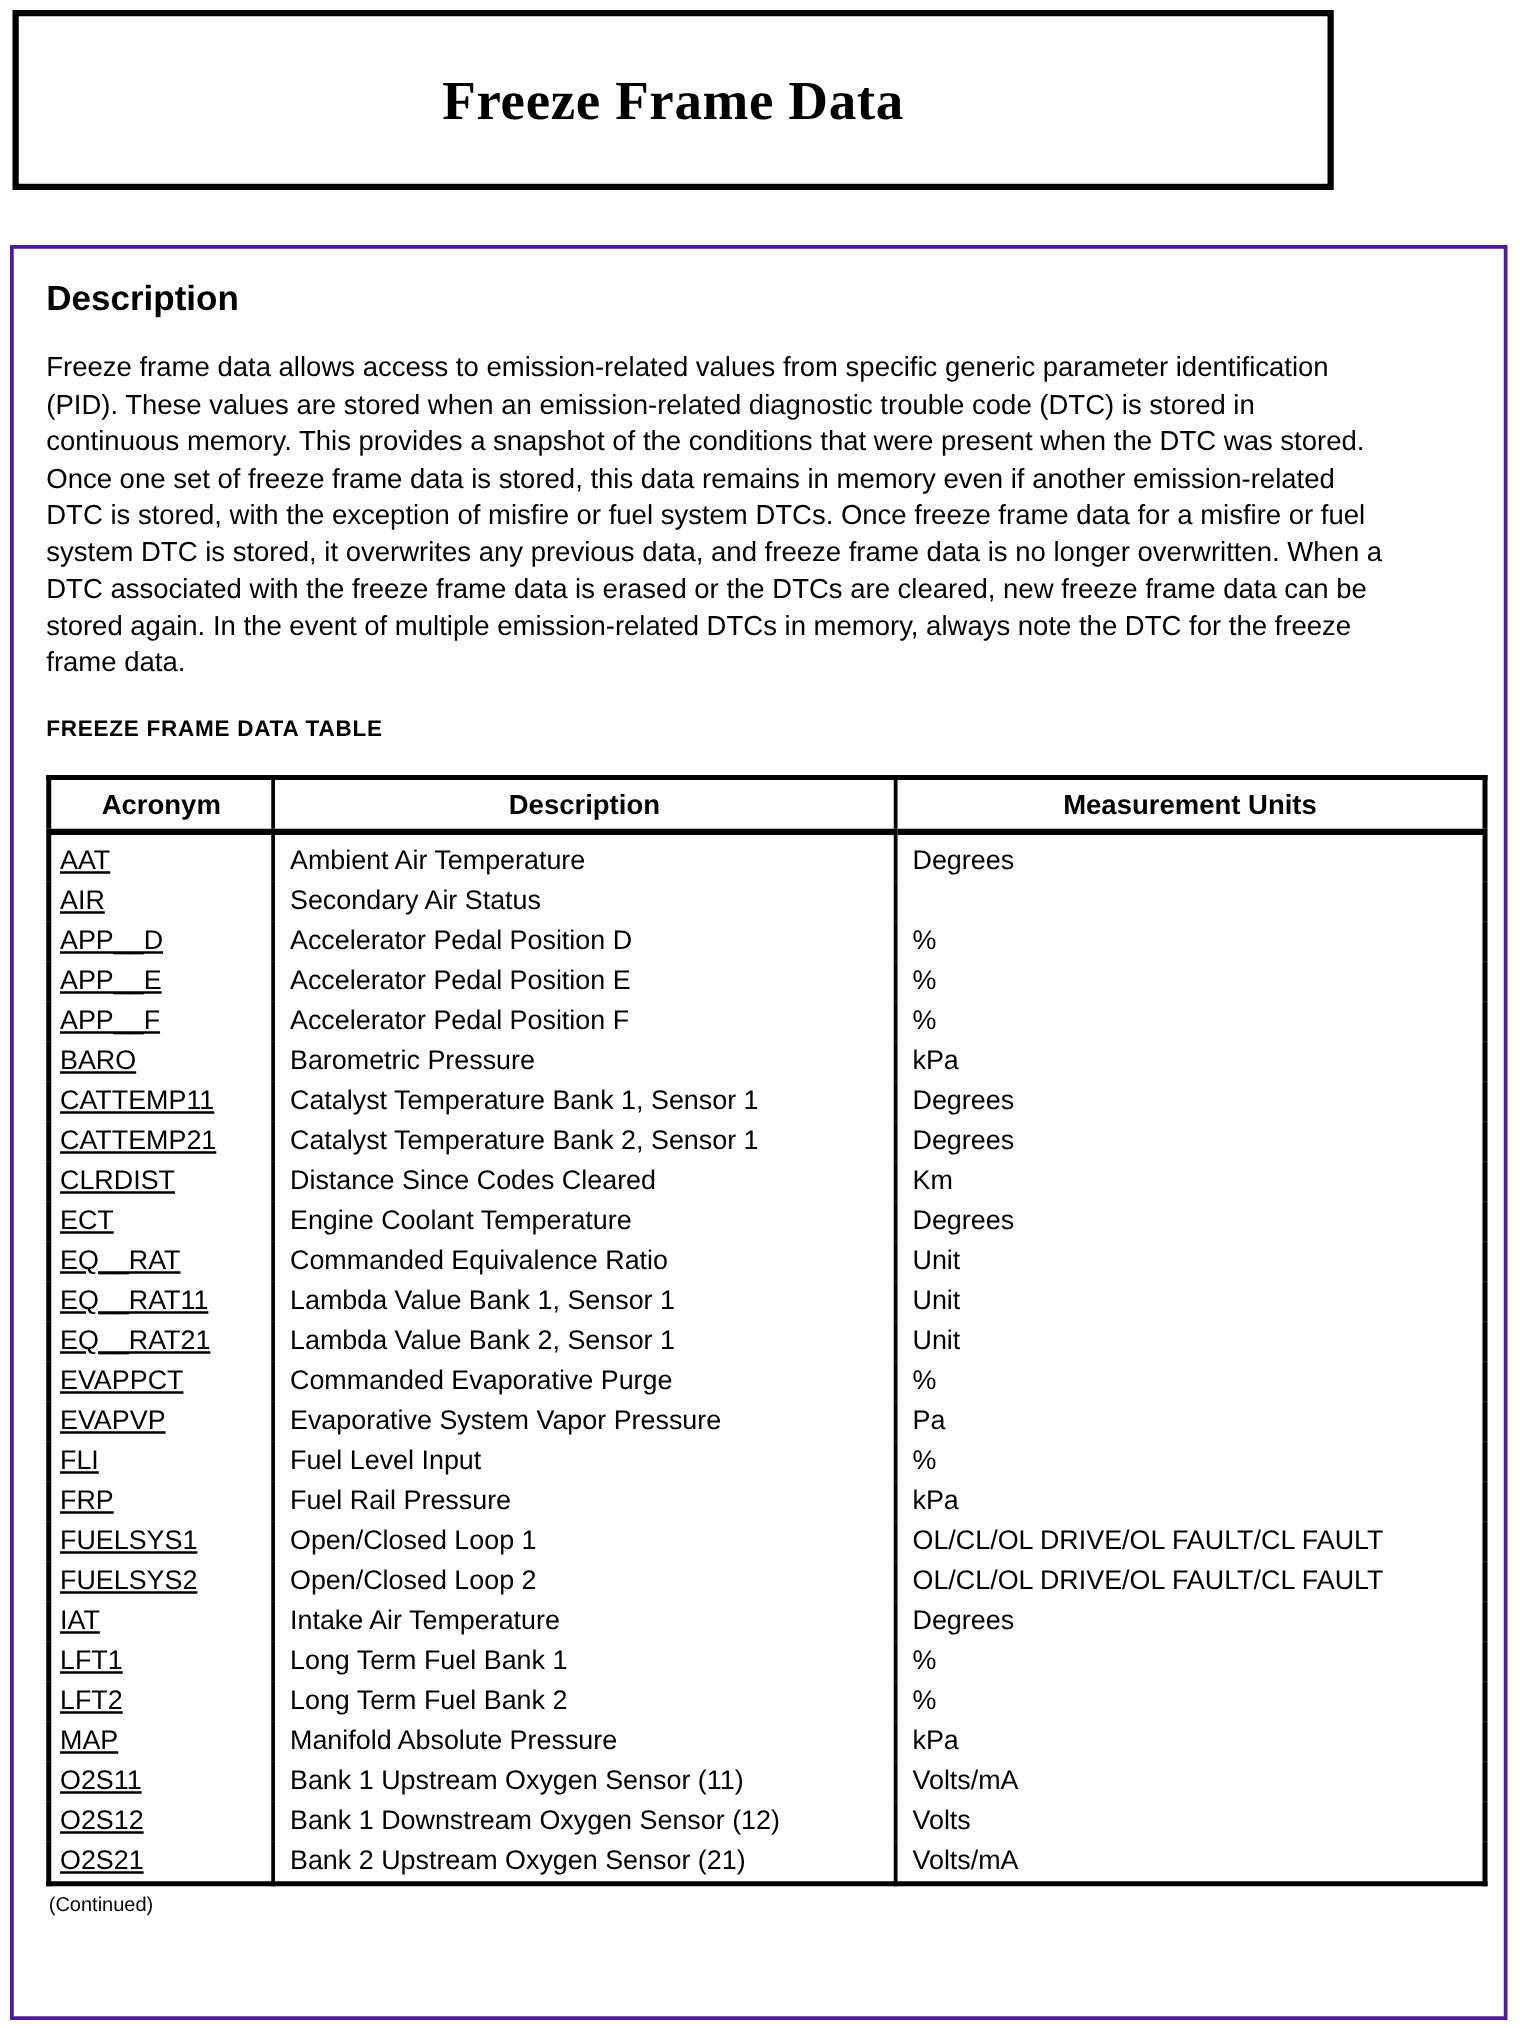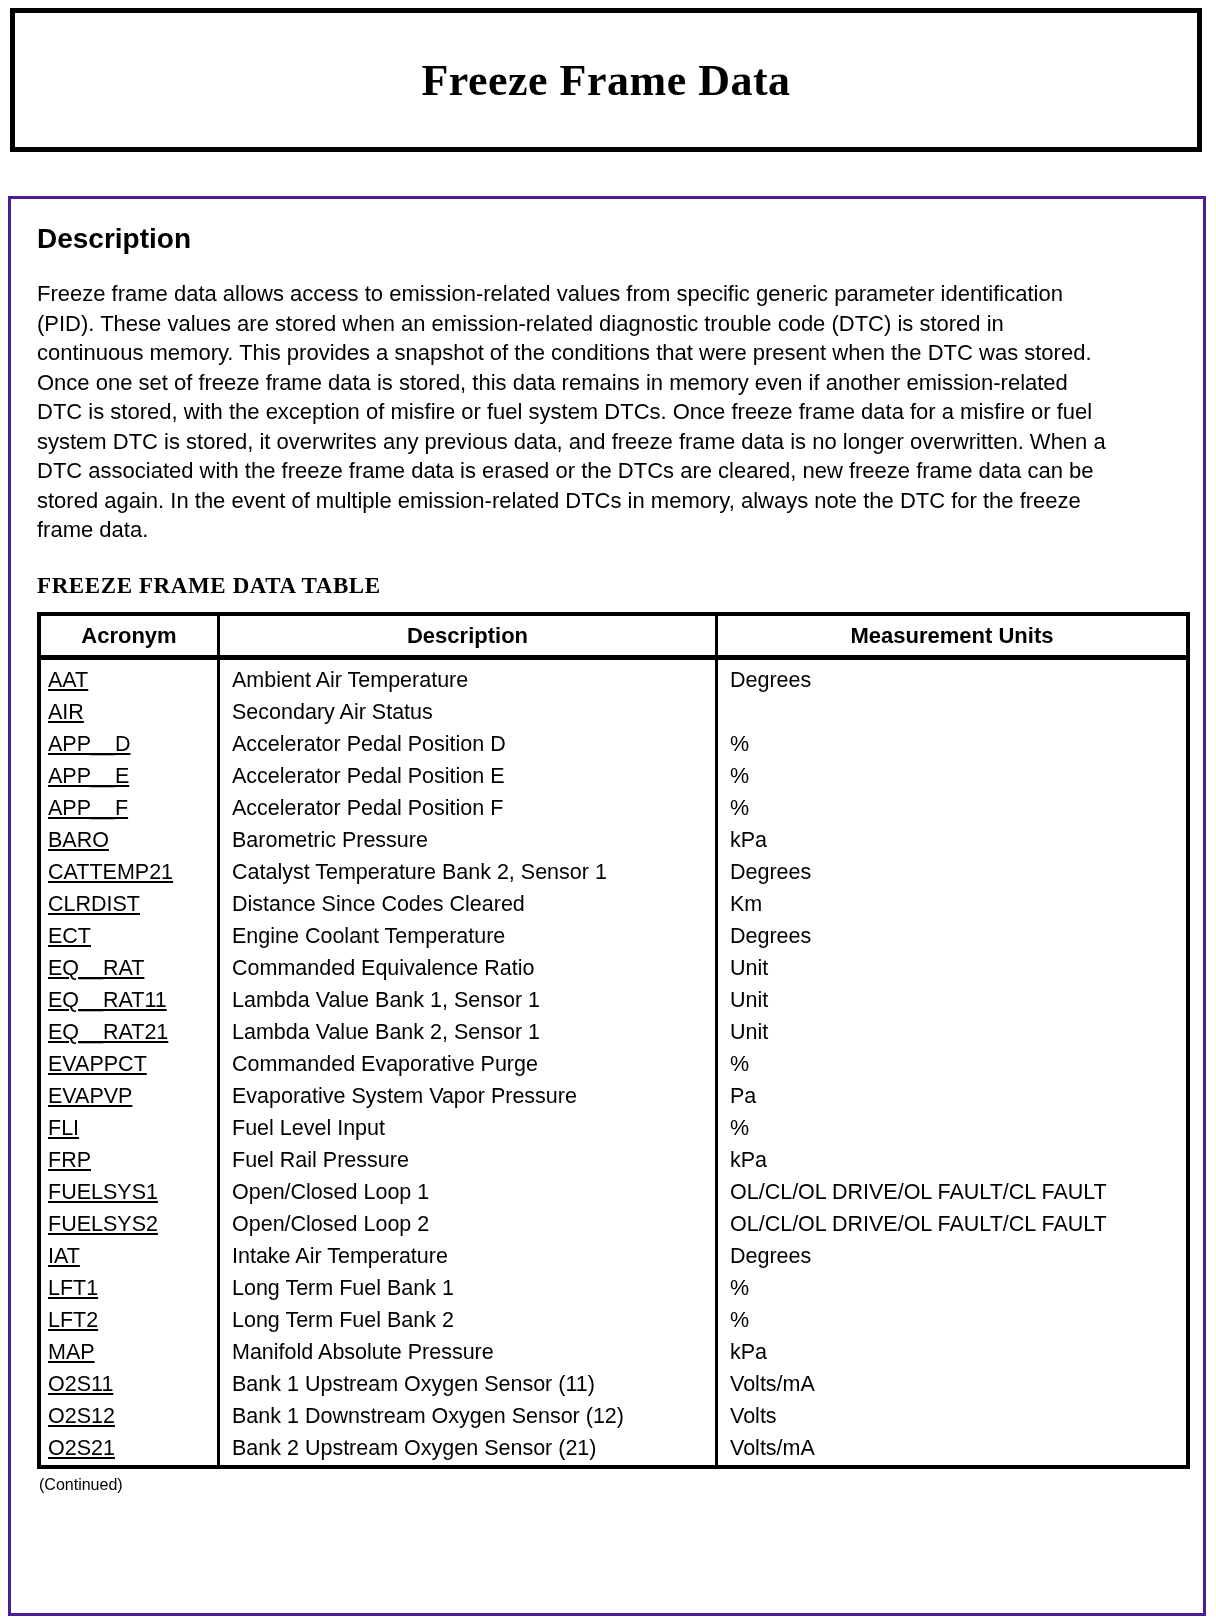--- a/index.html
+++ b/index.html
@@ -15,21 +15,21 @@
     color: #000000;
     font-family: "Liberation Sans", sans-serif;
     overflow: hidden;
   }
 
   
   .title-box {
     position: absolute;
     left: 10px;
     top: 8px;
-    width: 1192px;
+    width: 1057px;
     height: 144px;
     border: 5px solid #000;
     box-sizing: border-box;
     display: flex;
     align-items: center;
     justify-content: center;
   }
   .page-title {
     margin: 0;
     font-family: "Liberation Serif", serif;
@@ -56,25 +56,24 @@
     font-weight: bold;
   }
   .description-body {
     margin: 24px 0 0 0;
     width: 1072px;
     font-size: 22px;
     line-height: 29.5px;
   }
 
   .table-heading {
-    margin: 28px 0 13px 0;
-    font-size: 23px;
+    margin: 28px 0 26px 0;
+    font-size: 18px;
     font-weight: bold;
     letter-spacing: 0.6px;
-    font-family: Liberation Serif, serif;
   }
 
   table.ff-table {
     border-collapse: collapse;
     width: 1121px;
     border: 4px solid #000;
     table-layout: fixed;
   }
   table.ff-table th {
     font-size: 22px;
@@ -161,20 +160,25 @@
             <td>APP__F</td>
             <td>Accelerator Pedal Position F</td>
             <td>%</td>
           </tr>
           <tr>
             <td>BARO</td>
             <td>Barometric Pressure</td>
             <td>kPa</td>
           </tr>
           <tr>
+            <td>CATTEMP11</td>
+            <td>Catalyst Temperature Bank 1, Sensor 1</td>
+            <td>Degrees</td>
+          </tr>
+          <tr>
             <td>CATTEMP21</td>
             <td>Catalyst Temperature Bank 2, Sensor 1</td>
             <td>Degrees</td>
           </tr>
           <tr>
             <td>CLRDIST</td>
             <td>Distance Since Codes Cleared</td>
             <td>Km</td>
           </tr>
           <tr>

